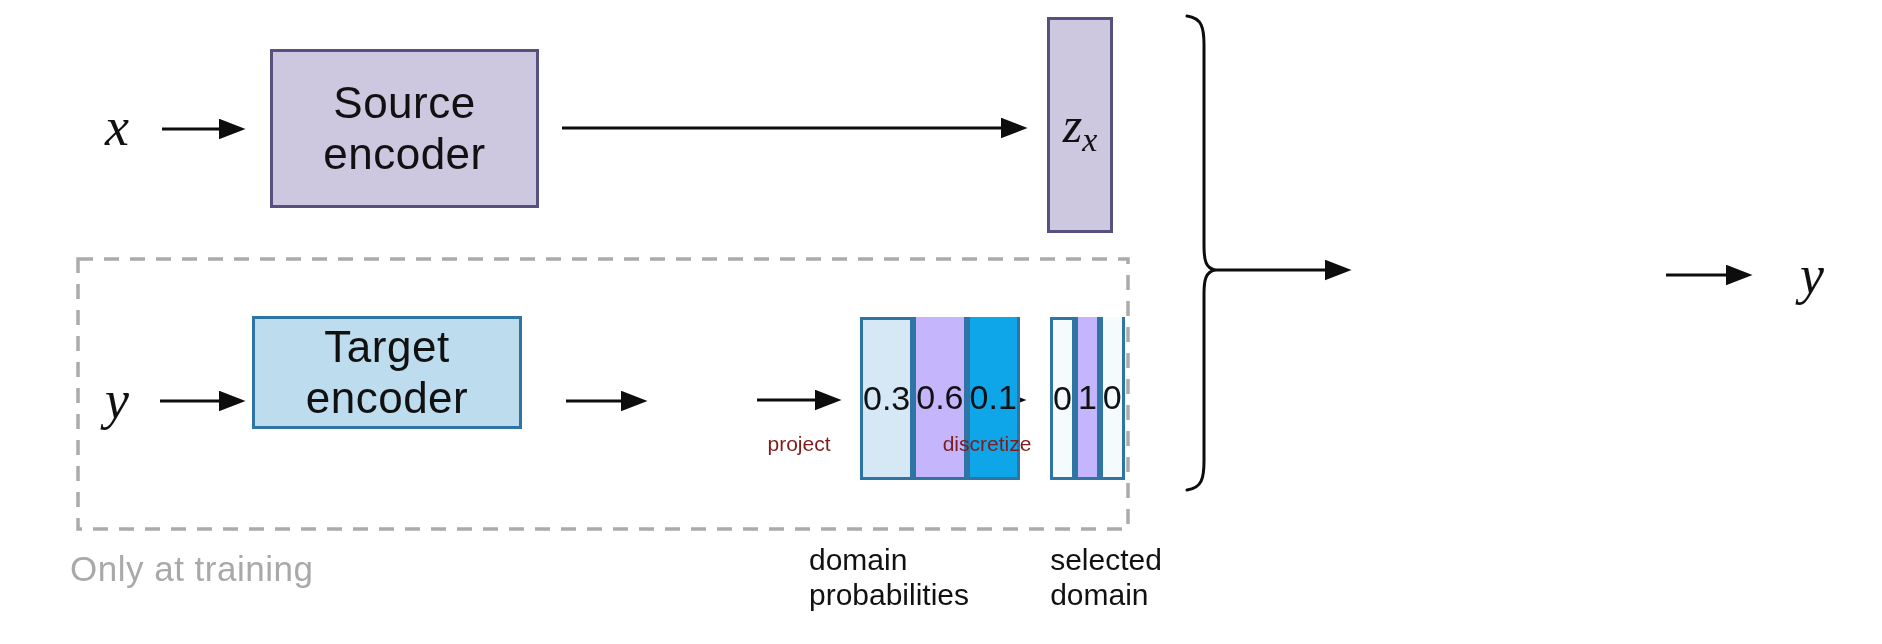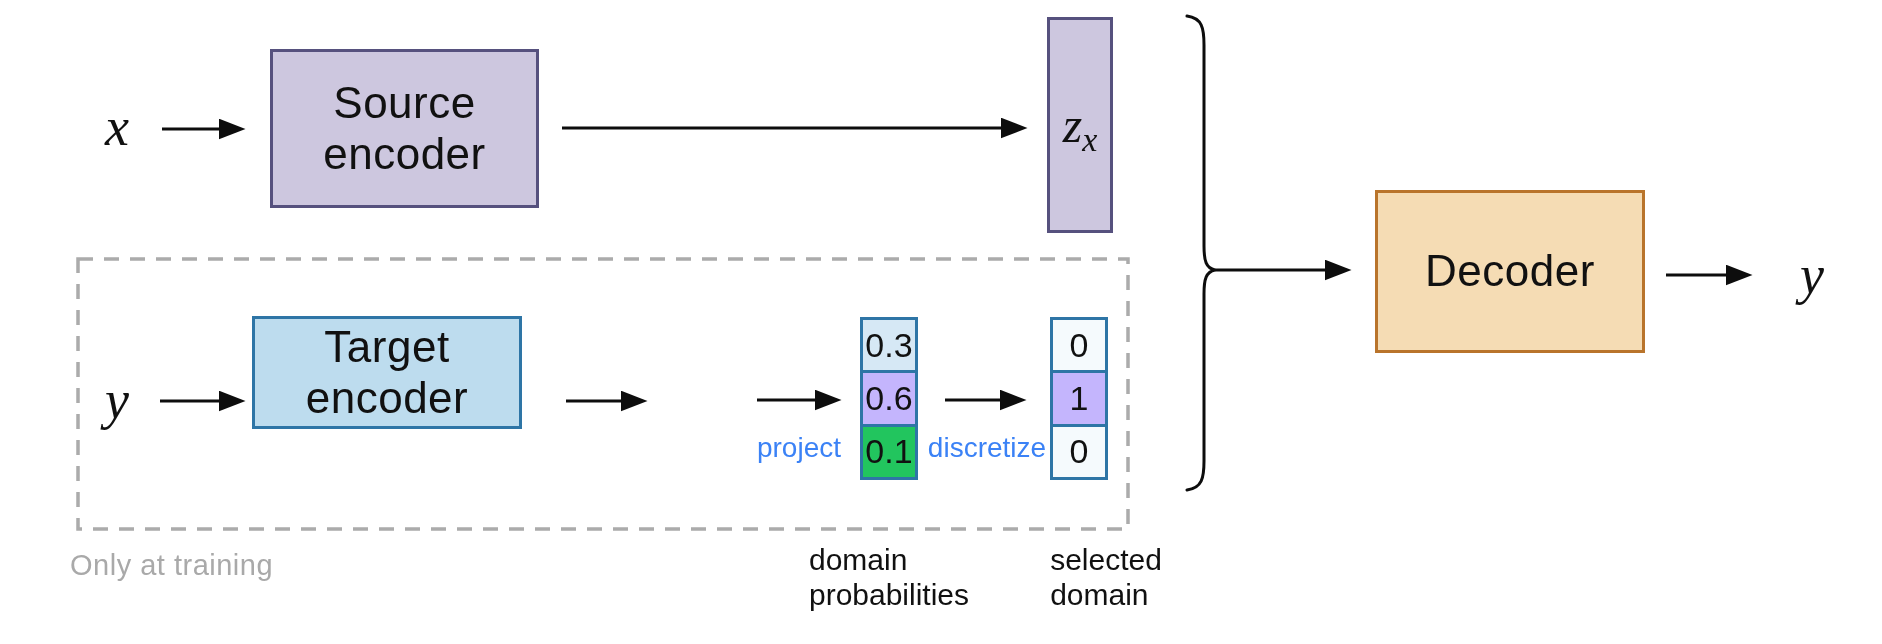--- a/index.html
+++ b/index.html
@@ -38,55 +38,55 @@
     transform:translate(-50%,-50%);
     line-height:1;
   }
   .math-z{font-size:50px;}
   .math-z sub{font-size:34px;font-style:italic;line-height:0;vertical-align:-0.25em;}
 
   
   .vec{
     position:absolute;
     width:58px;height:163px;
-    display:flex;flex-direction:column;
+    display:flex;flex-direction:row;
     box-sizing:border-box;
   }
   .vec .cell{
     flex:1;
     display:flex;align-items:center;justify-content:center;
     font-size:34px;color:#111;
     border:3px solid #2e75a6;
     box-sizing:border-box;
   }
   .vec .cell + .cell{border-top:none;}
   .prob-col{left:860px;top:317px;}
   .sel-col{left:1050px;top:317px;}
   .tone-light{background:#d6e8f5;}
   .tone-medium{background:#c4b5fd;}
-  .tone-faint{background:#22c55e;}
+  .tone-faint{background:#0ea5e9;}
   .tone-white{background:#f5fafd;}
 
   
   .edge-label{
     position:absolute;
-    font-size:28px;color:#3b82f6;
+    font-size:21px;color:#7f1d1d;
     transform:translate(-50%,0);
     white-space:nowrap;
   }
   .caption{
     position:absolute;
     font-size:30px;line-height:1.15;color:#111;
     transform:translate(-50%,0);
     white-space:pre-line;
   }
   .training-note{
     position:absolute;
     left:70px;top:549px;
-    font-size:29px;color:#a9a9a9;
+    font-size:35px;color:#a9a9a9;
     letter-spacing:.5px;
   }
 
   
   svg.overlay{position:absolute;left:0;top:0;pointer-events:none;}
   .arrow{stroke:#0d0d0d;stroke-width:3;fill:none;}
   .brace{stroke:#0d0d0d;stroke-width:3;fill:none;stroke-linecap:round;}
   .dashed-frame{stroke:#ababab;stroke-width:3.5;fill:none;stroke-dasharray:15 11;}
 </style>
 </head>
@@ -124,23 +124,20 @@
 
   <div class="node purple zx-box">
     <div class="math math-z" style="position:static;transform:none;"><span>z</span><sub>x</sub></div>
   </div>
 
   <div class="node blue tgt-encoder">
     <div class="enc-label" style="width:180px;">Target encoder</div>
   </div>
 
 
-  <div class="node orange decoder">
-    <div class="enc-label">Decoder</div>
-  </div>
 
   <div class="vec prob-col">
     <div class="cell tone-light">0.3</div>
     <div class="cell tone-medium">0.6</div>
     <div class="cell tone-faint">0.1</div>
   </div>
 
   <div class="vec sel-col">
     <div class="cell tone-white">0</div>
     <div class="cell tone-medium">1</div>

